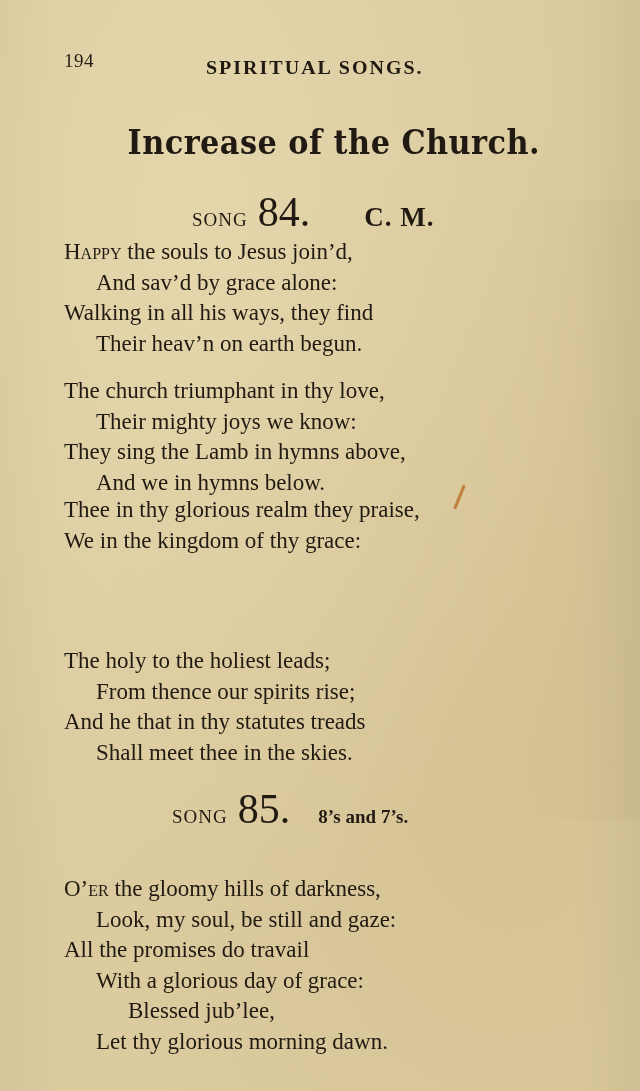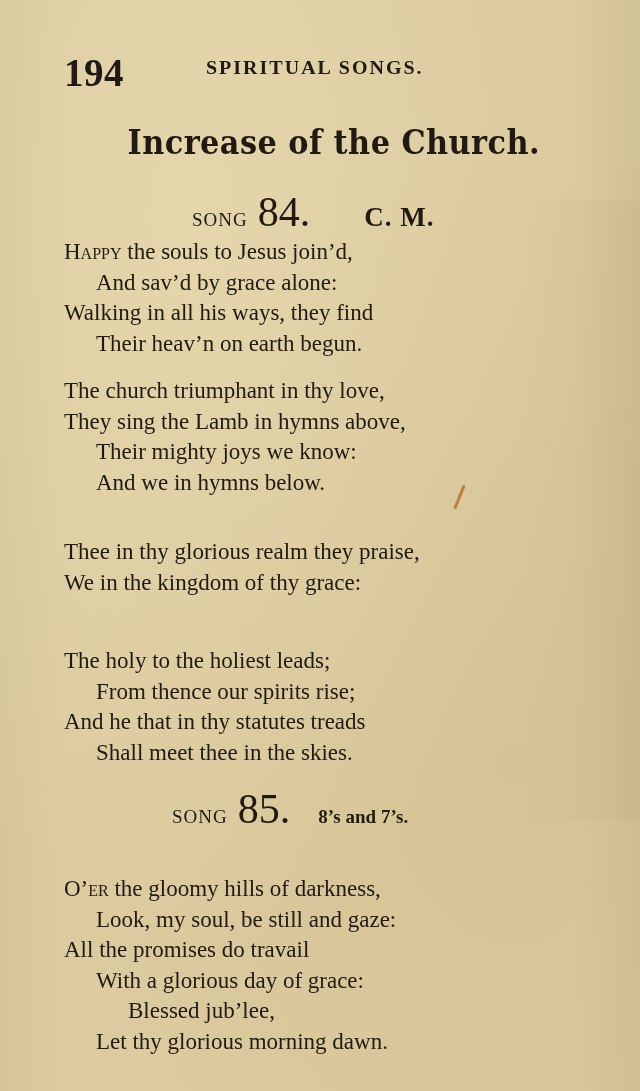--- a/index.html
+++ b/index.html
@@ -28,22 +28,22 @@
       position: absolute;
       top: 50px;
       left: 64px;
       width: 520px;
       height: 40px;
     }
     .page-number {
       position: absolute;
       left: 0;
       top: 0;
-      font-size: 39px;
-      font-weight: bold;
+      font-size: 19px;
+      font-weight: normal;
       letter-spacing: 0.5px;
     }
     .running-title {
       position: absolute;
       left: 142px;
       top: 7px;
       font-size: 20px;
       letter-spacing: 2px;
       font-weight: bold;
       transform: scaleY(0.92);
@@ -103,21 +103,21 @@
       line-height: 30.5px;
       height: 30.5px;
       white-space: nowrap;
     }
     .line.indent { padding-left: 32px; }
     .line.indent2 { padding-left: 64px; }
     .smallcaps { font-variant: small-caps; }
 
     #stanza-84-1 { top: 237px; }
     #stanza-84-2 { top: 376px; }
-    #stanza-84-3 { top: 537px; }
+    #stanza-84-3 { top: 495px; }
     #stanza-84-4 { top: 646px; }
     #stanza-85-1 { top: 874px; }
 
     .stray-mark {
       position: absolute;
       left: 458px;
       top: 484px;
       width: 3px;
       height: 26px;
       background: #b9752e;
@@ -153,22 +153,22 @@
 
   <div class="stanza" id="stanza-84-1">
     <div class="line"><span class="smallcaps">Happy</span><span> the souls to Jesus join’d,</span></div>
     <div class="line indent">And sav’d by grace alone:</div>
     <div class="line">Walking in all his ways, they find</div>
     <div class="line indent">Their heav’n on earth begun.</div>
   </div>
 
   <div class="stanza" id="stanza-84-2">
     <div class="line">The church triumphant in thy love,</div>
+    <div class="line indent">Their mighty joys we know:</div>
     <div class="line">They sing the Lamb in hymns above,</div>
-    <div class="line indent">Their mighty joys we know:</div>
     <div class="line indent">And we in hymns below.</div>
   </div>
 
   <div class="stray-mark"></div>
 
   <div class="stanza" id="stanza-84-3">
     <div class="line">Thee in thy glorious realm they praise,</div>
     <div class="line">We in the kingdom of thy grace:</div>
   </div>
 

